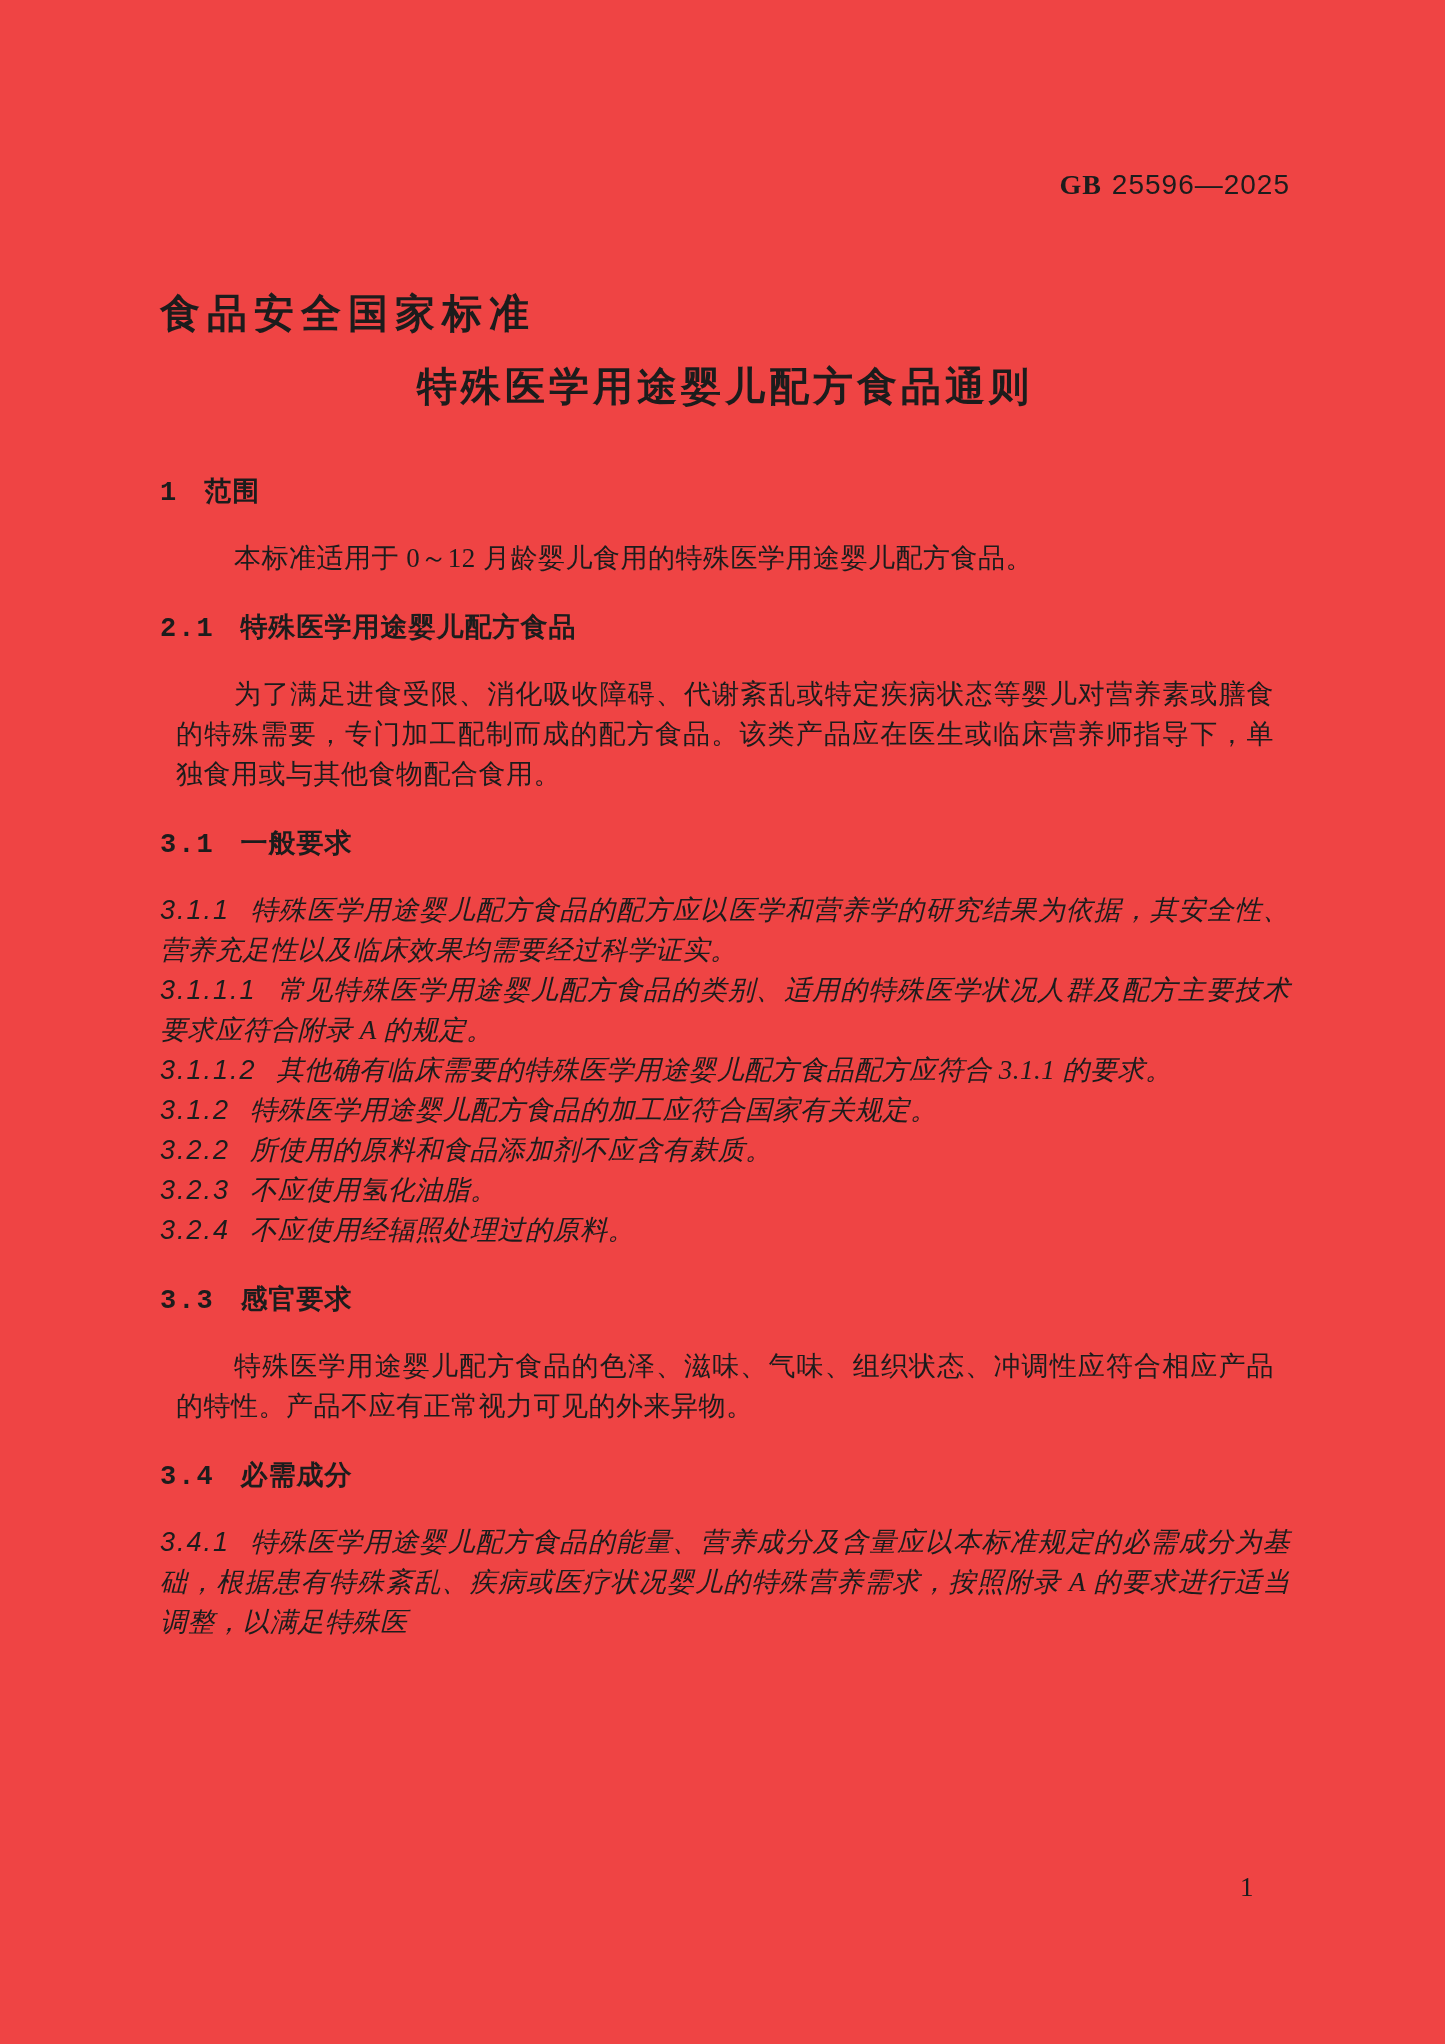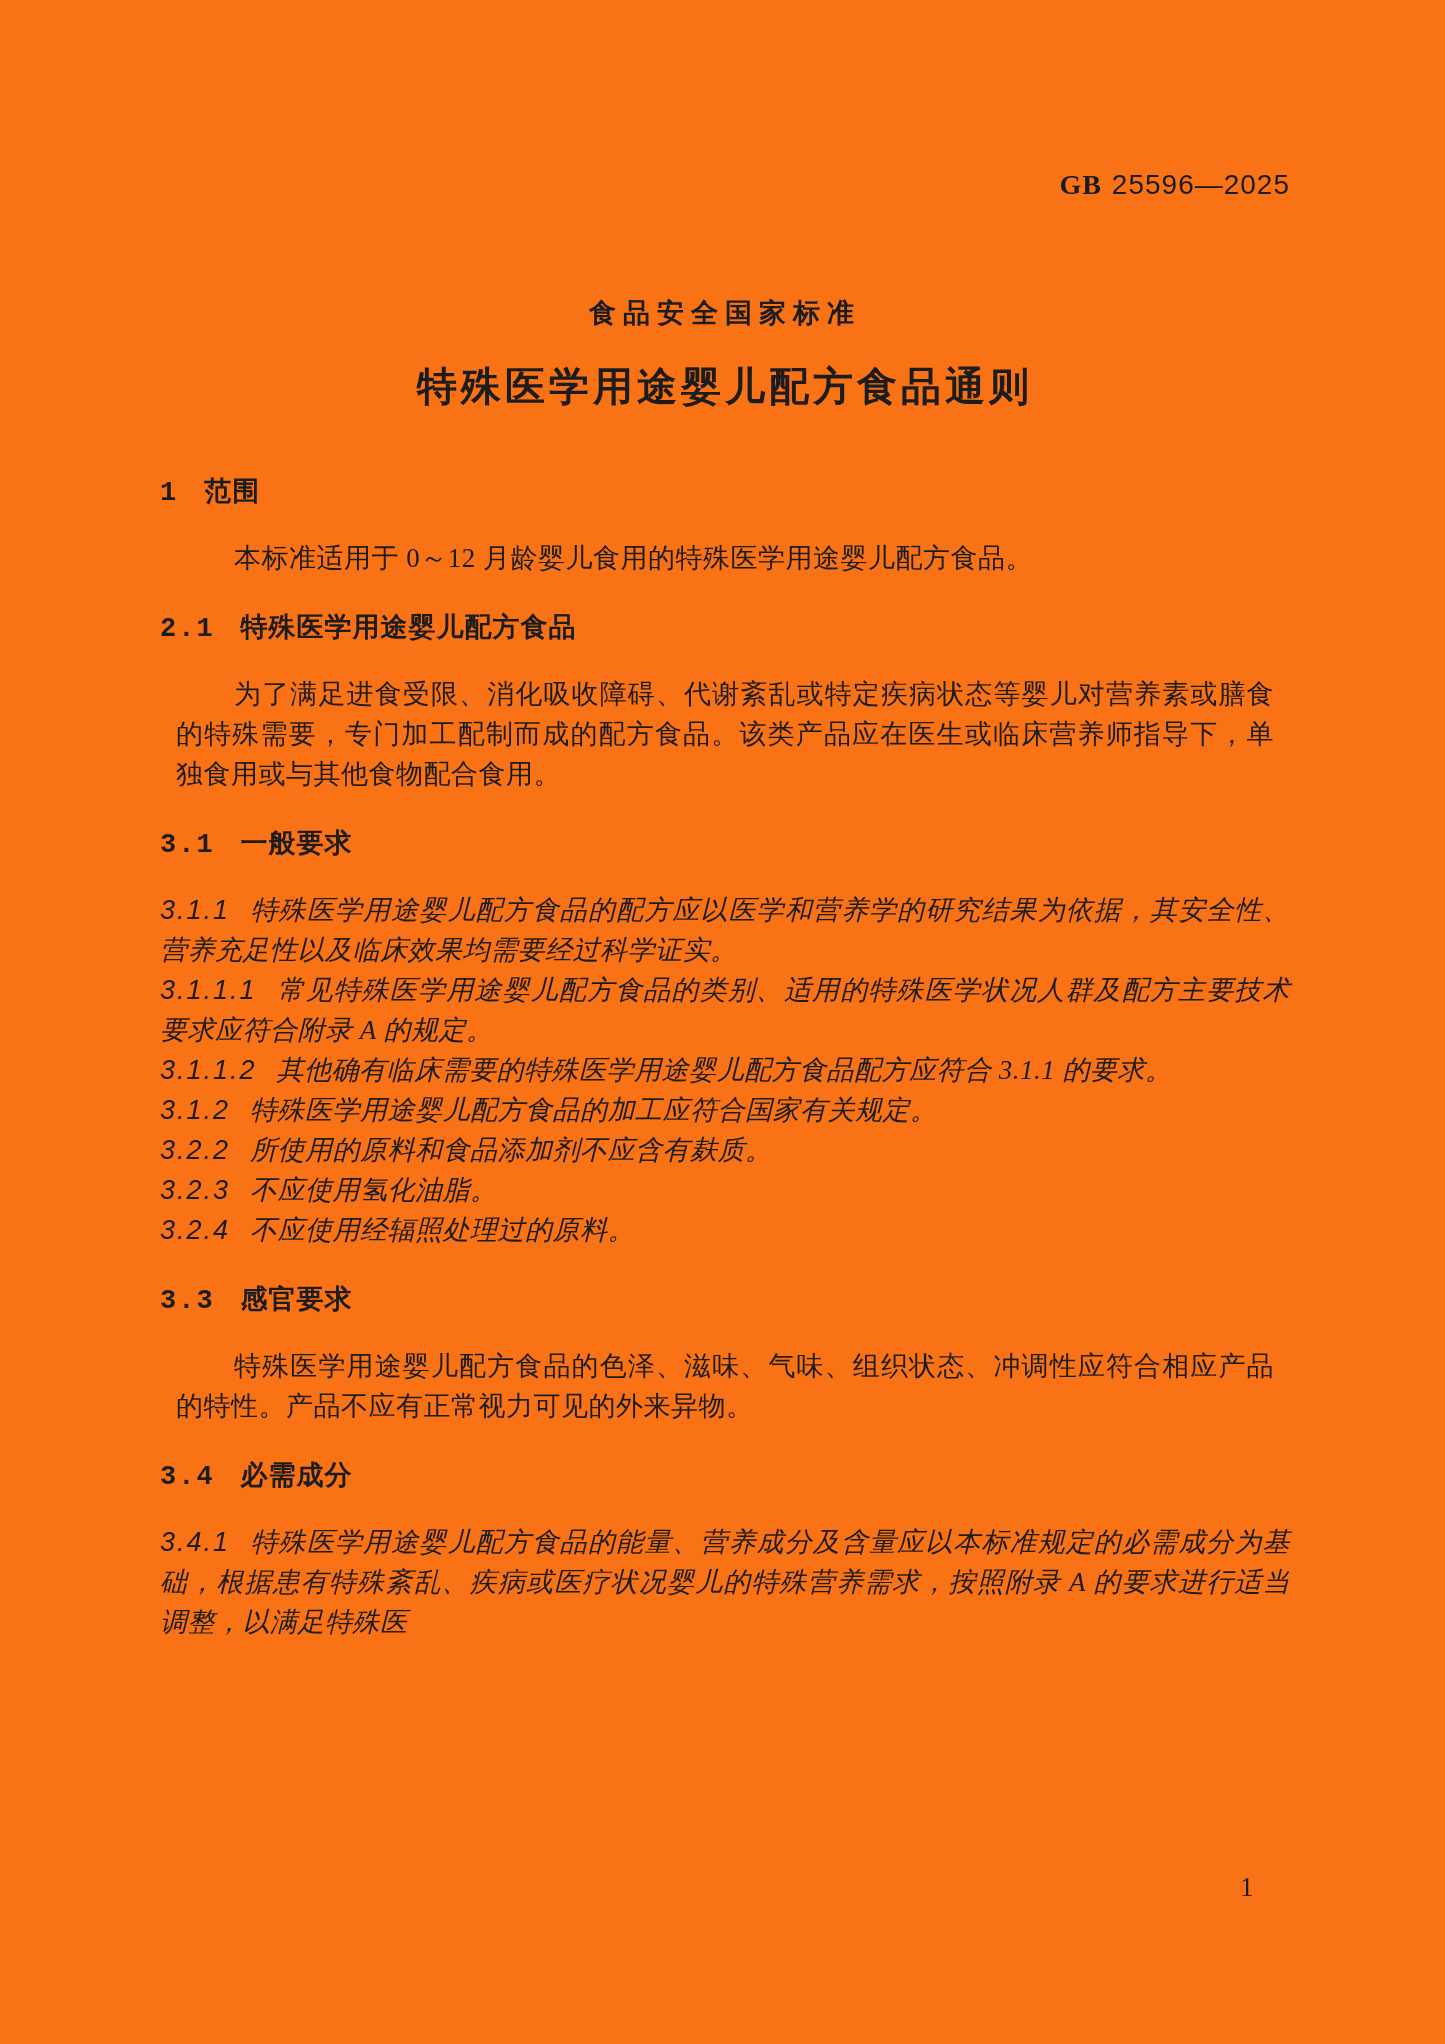--- a/index.html
+++ b/index.html
@@ -4,21 +4,21 @@
 <style>
   html, body {
     margin: 0;
     padding: 0;
     background: #ffffff;
   }
   .page {
     position: relative;
     width: 1445px;
     height: 2044px;
-    background: #f97316;
+    background: #ef4444;
     box-sizing: border-box;
     padding: 170px 155px 0 160px;
     color: #1c1c1c;
     font-family: "Liberation Serif", "DejaVu Serif", serif;
     overflow: hidden;
   }
   .header-code {
     text-align: right;
     font-size: 28px;
     line-height: 30px;
@@ -30,24 +30,24 @@
     letter-spacing: 1px;
     margin-right: 10px;
   }
   .header-code .code-number {
     font-family: "Liberation Sans", "DejaVu Sans", sans-serif;
     font-weight: 400;
     letter-spacing: 1px;
   }
   .doc-title1 {
     margin: 94px 0 0 0;
-    text-align: center;
+    text-align: left;
     font-family: "Liberation Sans", "DejaVu Sans", sans-serif;
     font-weight: 700;
-    font-size: 27px;
+    font-size: 40px;
     line-height: 38px;
     letter-spacing: 7px;
   }
   .doc-title2 {
     margin: 32px 0 0 0;
     text-align: center;
     font-family: "Liberation Sans", "DejaVu Sans", sans-serif;
     font-weight: 700;
     font-size: 40px;
     line-height: 44px;

